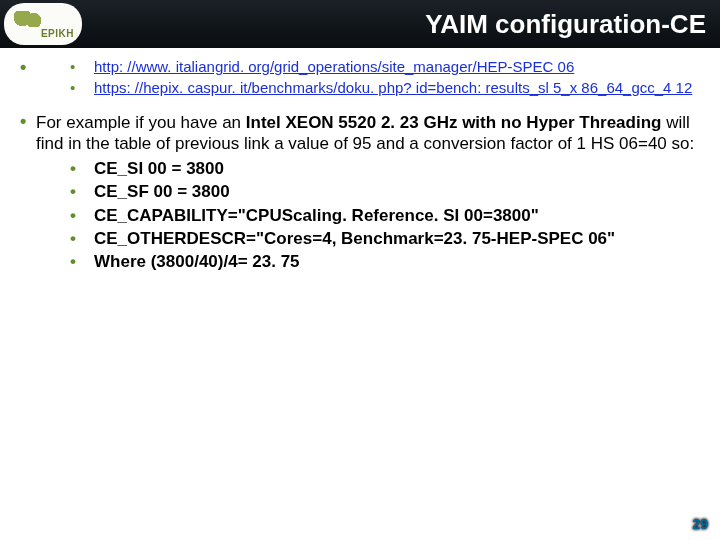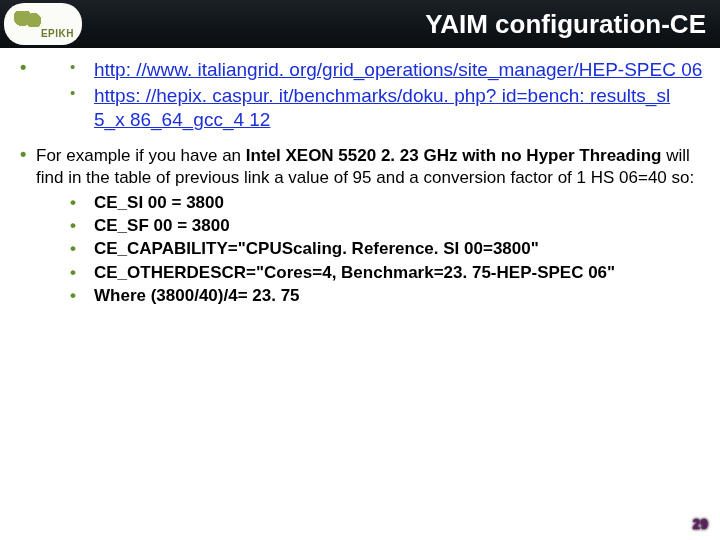--- a/index.html
+++ b/index.html
@@ -90,21 +90,21 @@
     left: 0;
     top: 0;
     color: #5e8f2b;
     font-size: 18px;
     line-height: 1.1;
   }
   ul.links {
     list-style: none;
     margin: 4px 0 14px 0;
     padding: 0 0 0 34px;
-    font-size: 19px;
+    font-size: 15px;
     font-weight: normal;
   }
   ul.links > li {
     position: relative;
     padding-left: 24px;
     margin: 2px 0;
   }
   ul.links > li::before {
     content: "•";
     position: absolute;
@@ -135,21 +135,21 @@
     left: 0;
     top: 0;
     color: #5e8f2b;
     font-size: 17px;
   }
   .normal { font-weight: normal; }
   .pagenum {
     position: absolute;
     right: 12px;
     bottom: 8px;
-    color: #701a75;
+    color: #0369a1;
     font-size: 14px;
     font-weight: bold;
     text-shadow: 0 0 3px #000, 0 0 3px #000;
     margin-left: 48px;
   }
 </style>
 </head>
 <body>
 
 <div class="slide">

